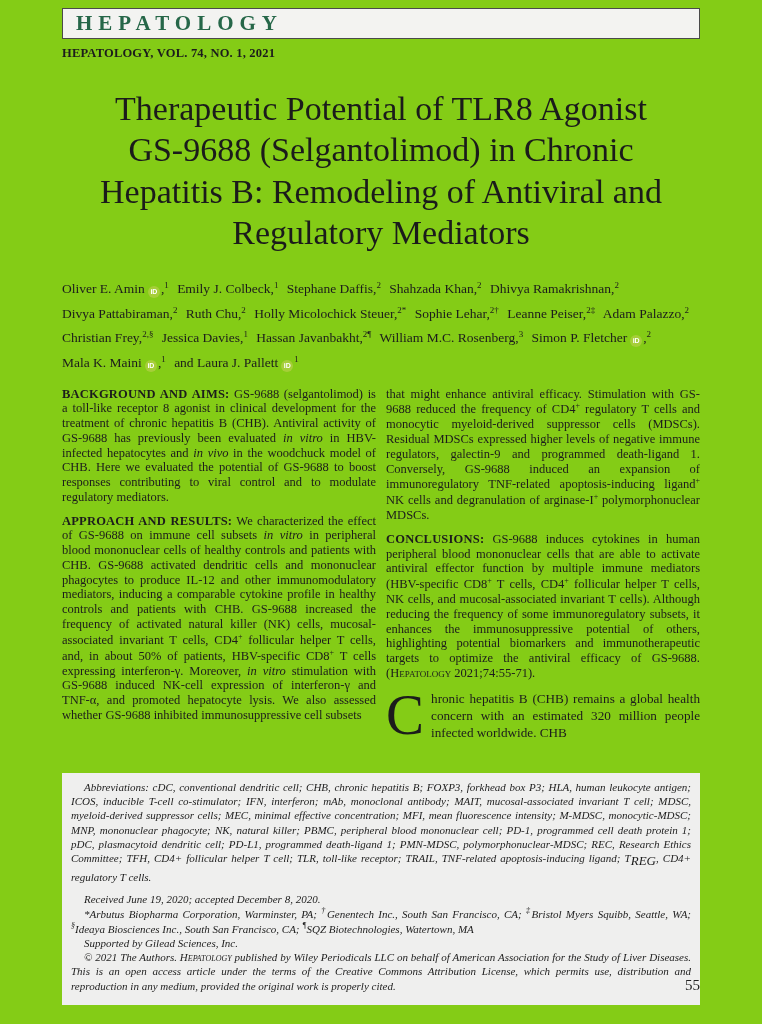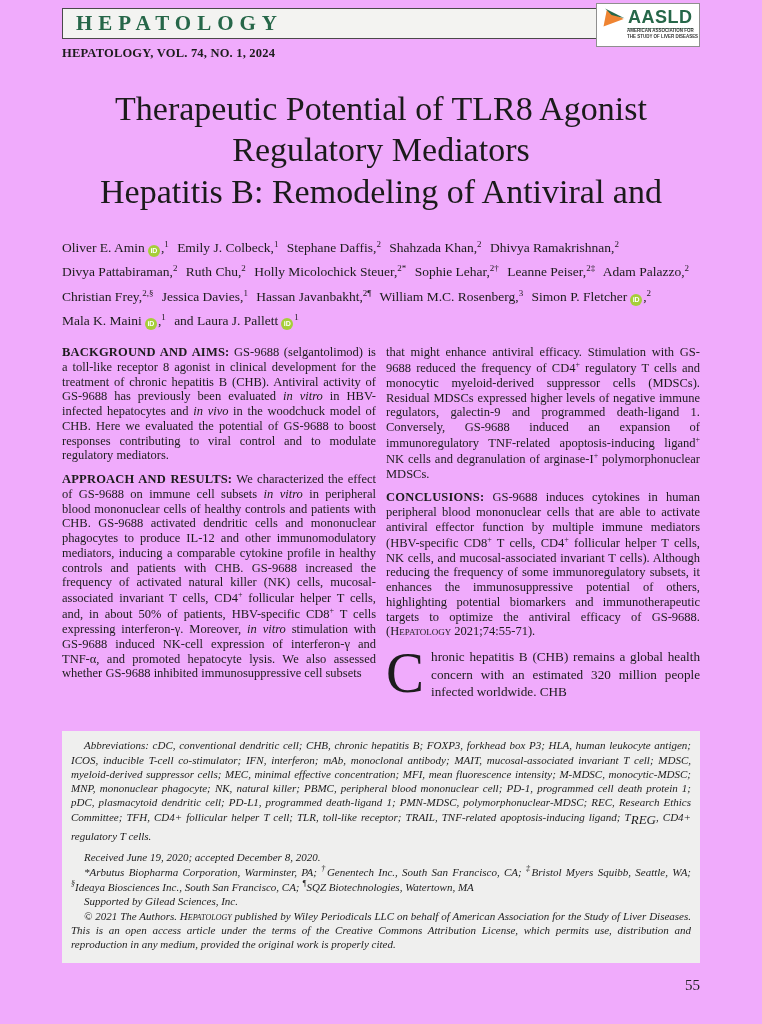--- a/index.html
+++ b/index.html
@@ -1,18 +1,18 @@
 <!DOCTYPE html>
 <html><head>
 <meta charset="utf-8">
 <style>
   html,body { margin:0; padding:0; background:#ffffff; }
   .page {
     position:relative; width:762px; height:1024px; box-sizing:border-box;
-    padding:8px 62px 0; background:#f0abfc; overflow:hidden;
+    padding:8px 62px 0; background:#84cc16; overflow:hidden;
     font-family:"Liberation Serif", serif; color:#1c1c1c;
   }
   
   .hdr { position:relative; }
   .banner {
     height:31px; background:#f3f3f1; border:1px solid #4a4a4a; box-sizing:border-box;
     display:flex; align-items:center; padding-left:13px;
   }
   .journal-name {
     font-size:21px; font-weight:bold; letter-spacing:6px; color:#266749;
@@ -67,41 +67,29 @@
 </style>
 </head>
 <body>
 
 <div class="page">
 
   <div class="hdr">
     <div class="banner">
       <span class="journal-name">HEPATOLOGY</span>
     </div>
-    <div class="aasld">
-      <div class="aasld-top">
-        <svg viewBox="0 0 30 26">
-          <polygon points="2,24 6,4 27,15" fill="#ef8432"></polygon>
-          <polygon points="4,2 28,14 12,10" fill="#266749"></polygon>
-        </svg>
-        <span class="aasld-acronym">AASLD</span>
-      </div>
-      <div class="aasld-tagline">
-        <div>AMERICAN ASSOCIATION FOR</div>
-        <div>THE STUDY OF LIVER DISEASES</div>
-      </div>
-    </div>
   </div>
 
-  <div class="issue-line">HEPATOLOGY, VOL. 74, NO. 1, 2024</div>
+  <div class="issue-line">HEPATOLOGY, VOL. 74, NO. 1, 2021</div>
 
   <h1 class="article-title">
     <div>Therapeutic Potential of TLR8 Agonist</div>
+    <div>GS-9688 (Selgantolimod) in Chronic</div>
+    <div>Hepatitis B: Remodeling of Antiviral and</div>
     <div>Regulatory Mediators</div>
-    <div>Hepatitis B: Remodeling of Antiviral and</div>
   </h1>
 
   <div class="authors"><span class="author">Oliver E. Amin<span class="orcid">iD</span>,<sup>1</sup></span> <span class="author">Emily J. Colbeck,<sup>1</sup></span> <span class="author">Stephane Daffis,<sup>2</sup></span> <span class="author">Shahzada Khan,<sup>2</sup></span> <span class="author">Dhivya Ramakrishnan,<sup>2</sup></span> <span class="author">Divya Pattabiraman,<sup>2</sup></span> <span class="author">Ruth Chu,<sup>2</sup></span> <span class="author">Holly Micolochick Steuer,<sup>2*</sup></span> <span class="author">Sophie Lehar,<sup>2†</sup></span> <span class="author">Leanne Peiser,<sup>2‡</sup></span> <span class="author">Adam Palazzo,<sup>2</sup></span> <span class="author">Christian Frey,<sup>2,§</sup></span> <span class="author">Jessica Davies,<sup>1</sup></span> <span class="author">Hassan Javanbakht,<sup>2¶</sup></span> <span class="author">William M.C. Rosenberg,<sup>3</sup></span> <span class="author">Simon P. Fletcher<span class="orcid">iD</span>,<sup>2</sup></span> <span class="author">Mala K. Maini<span class="orcid">iD</span>,<sup>1</sup></span> <span class="author">and Laura J. Pallett<span class="orcid">iD</span><sup>1</sup></span> </div>
 
   <div class="abstract">
     <div class="abs-col">
       <p><b>BACKGROUND AND AIMS:</b> GS-9688 (selgantolimod) is a toll-like receptor 8 agonist in clinical development for the treatment of chronic hepatitis B (CHB). Antiviral activity of GS-9688 has previously been evaluated <i>in vitro</i> in HBV-infected hepatocytes and <i>in vivo</i> in the woodchuck model of CHB. Here we evaluated the potential of GS-9688 to boost responses contributing to viral control and to modulate regulatory mediators.</p>
       <p><b>APPROACH AND RESULTS:</b> We characterized the effect of GS-9688 on immune cell subsets <i>in vitro</i> in peripheral blood mononuclear cells of healthy controls and patients with CHB. GS-9688 activated dendritic cells and mononuclear phagocytes to produce IL-12 and other immunomodulatory mediators, inducing a comparable cytokine profile in healthy controls and patients with CHB. GS-9688 increased the frequency of activated natural killer (NK) cells, mucosal-associated invariant T cells, CD4<sup>+</sup> follicular helper T cells, and, in about 50% of patients, HBV-specific CD8<sup>+</sup> T cells expressing interferon-γ. Moreover, <i>in vitro</i> stimulation with GS-9688 induced NK-cell expression of interferon-γ and TNF-α, and promoted hepatocyte lysis. We also assessed whether GS-9688 inhibited immunosuppressive cell subsets</p>
     </div>
     <div class="abs-col">

